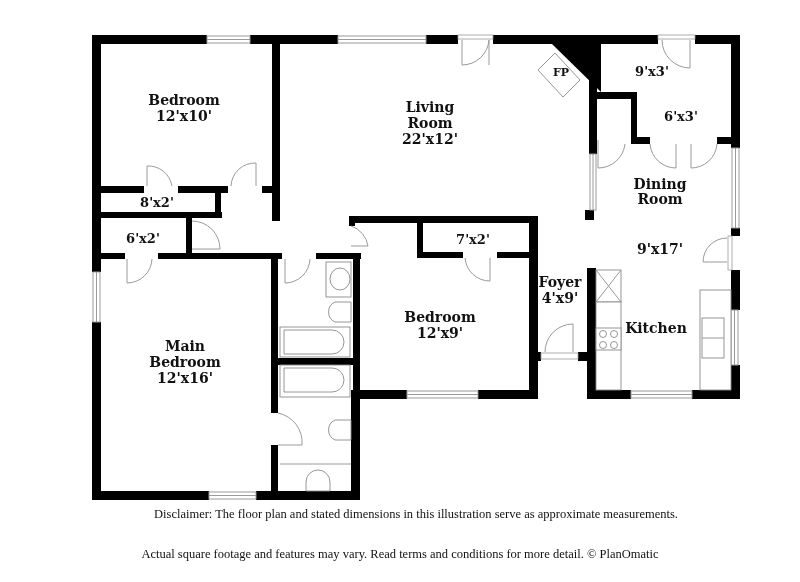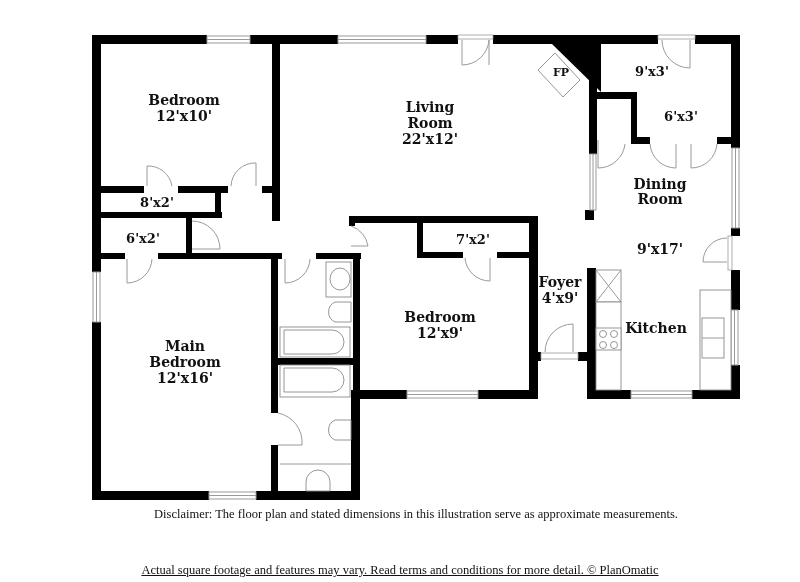--- a/index.html
+++ b/index.html
@@ -10,21 +10,21 @@
   .win { fill: #fff; stroke: #9a9a9a; stroke-width: 1; }
   .jamb { fill: #fff; stroke: #9a9a9a; stroke-width: 0.8; }
   .fixture { fill: #fff; stroke: #8a8a8a; stroke-width: 0.9; }
   .lbl { font-family: "DejaVu Serif", "Liberation Serif", serif; font-weight: bold; fill: #111; text-anchor: middle; }
   .room-name { font-size: 14px; }
   .room-dim { font-size: 14px; }
   .small-dim { font-size: 13px; }
   .fp { font-size: 11px; }
   .disclaimer { position: absolute; left: 0; width: 800px; text-align: center; font-family: "Liberation Serif", "DejaVu Serif", serif; font-size: 12.5px; color: #111; }
   .d1 { top: 507px; margin-left: 16px; }
-  .d2 { top: 563px; text-decoration: underline; }
+  .d2 { top: 547px; }
 </style>
 </head>
 <body>
 
 <svg id="plan" viewBox="0 0 800 582">
 
   <g>
 
     <rect class="wall" x="92" y="35" width="115" height="9"></rect>
     <rect class="wall" x="250" y="35" width="88" height="9"></rect>

